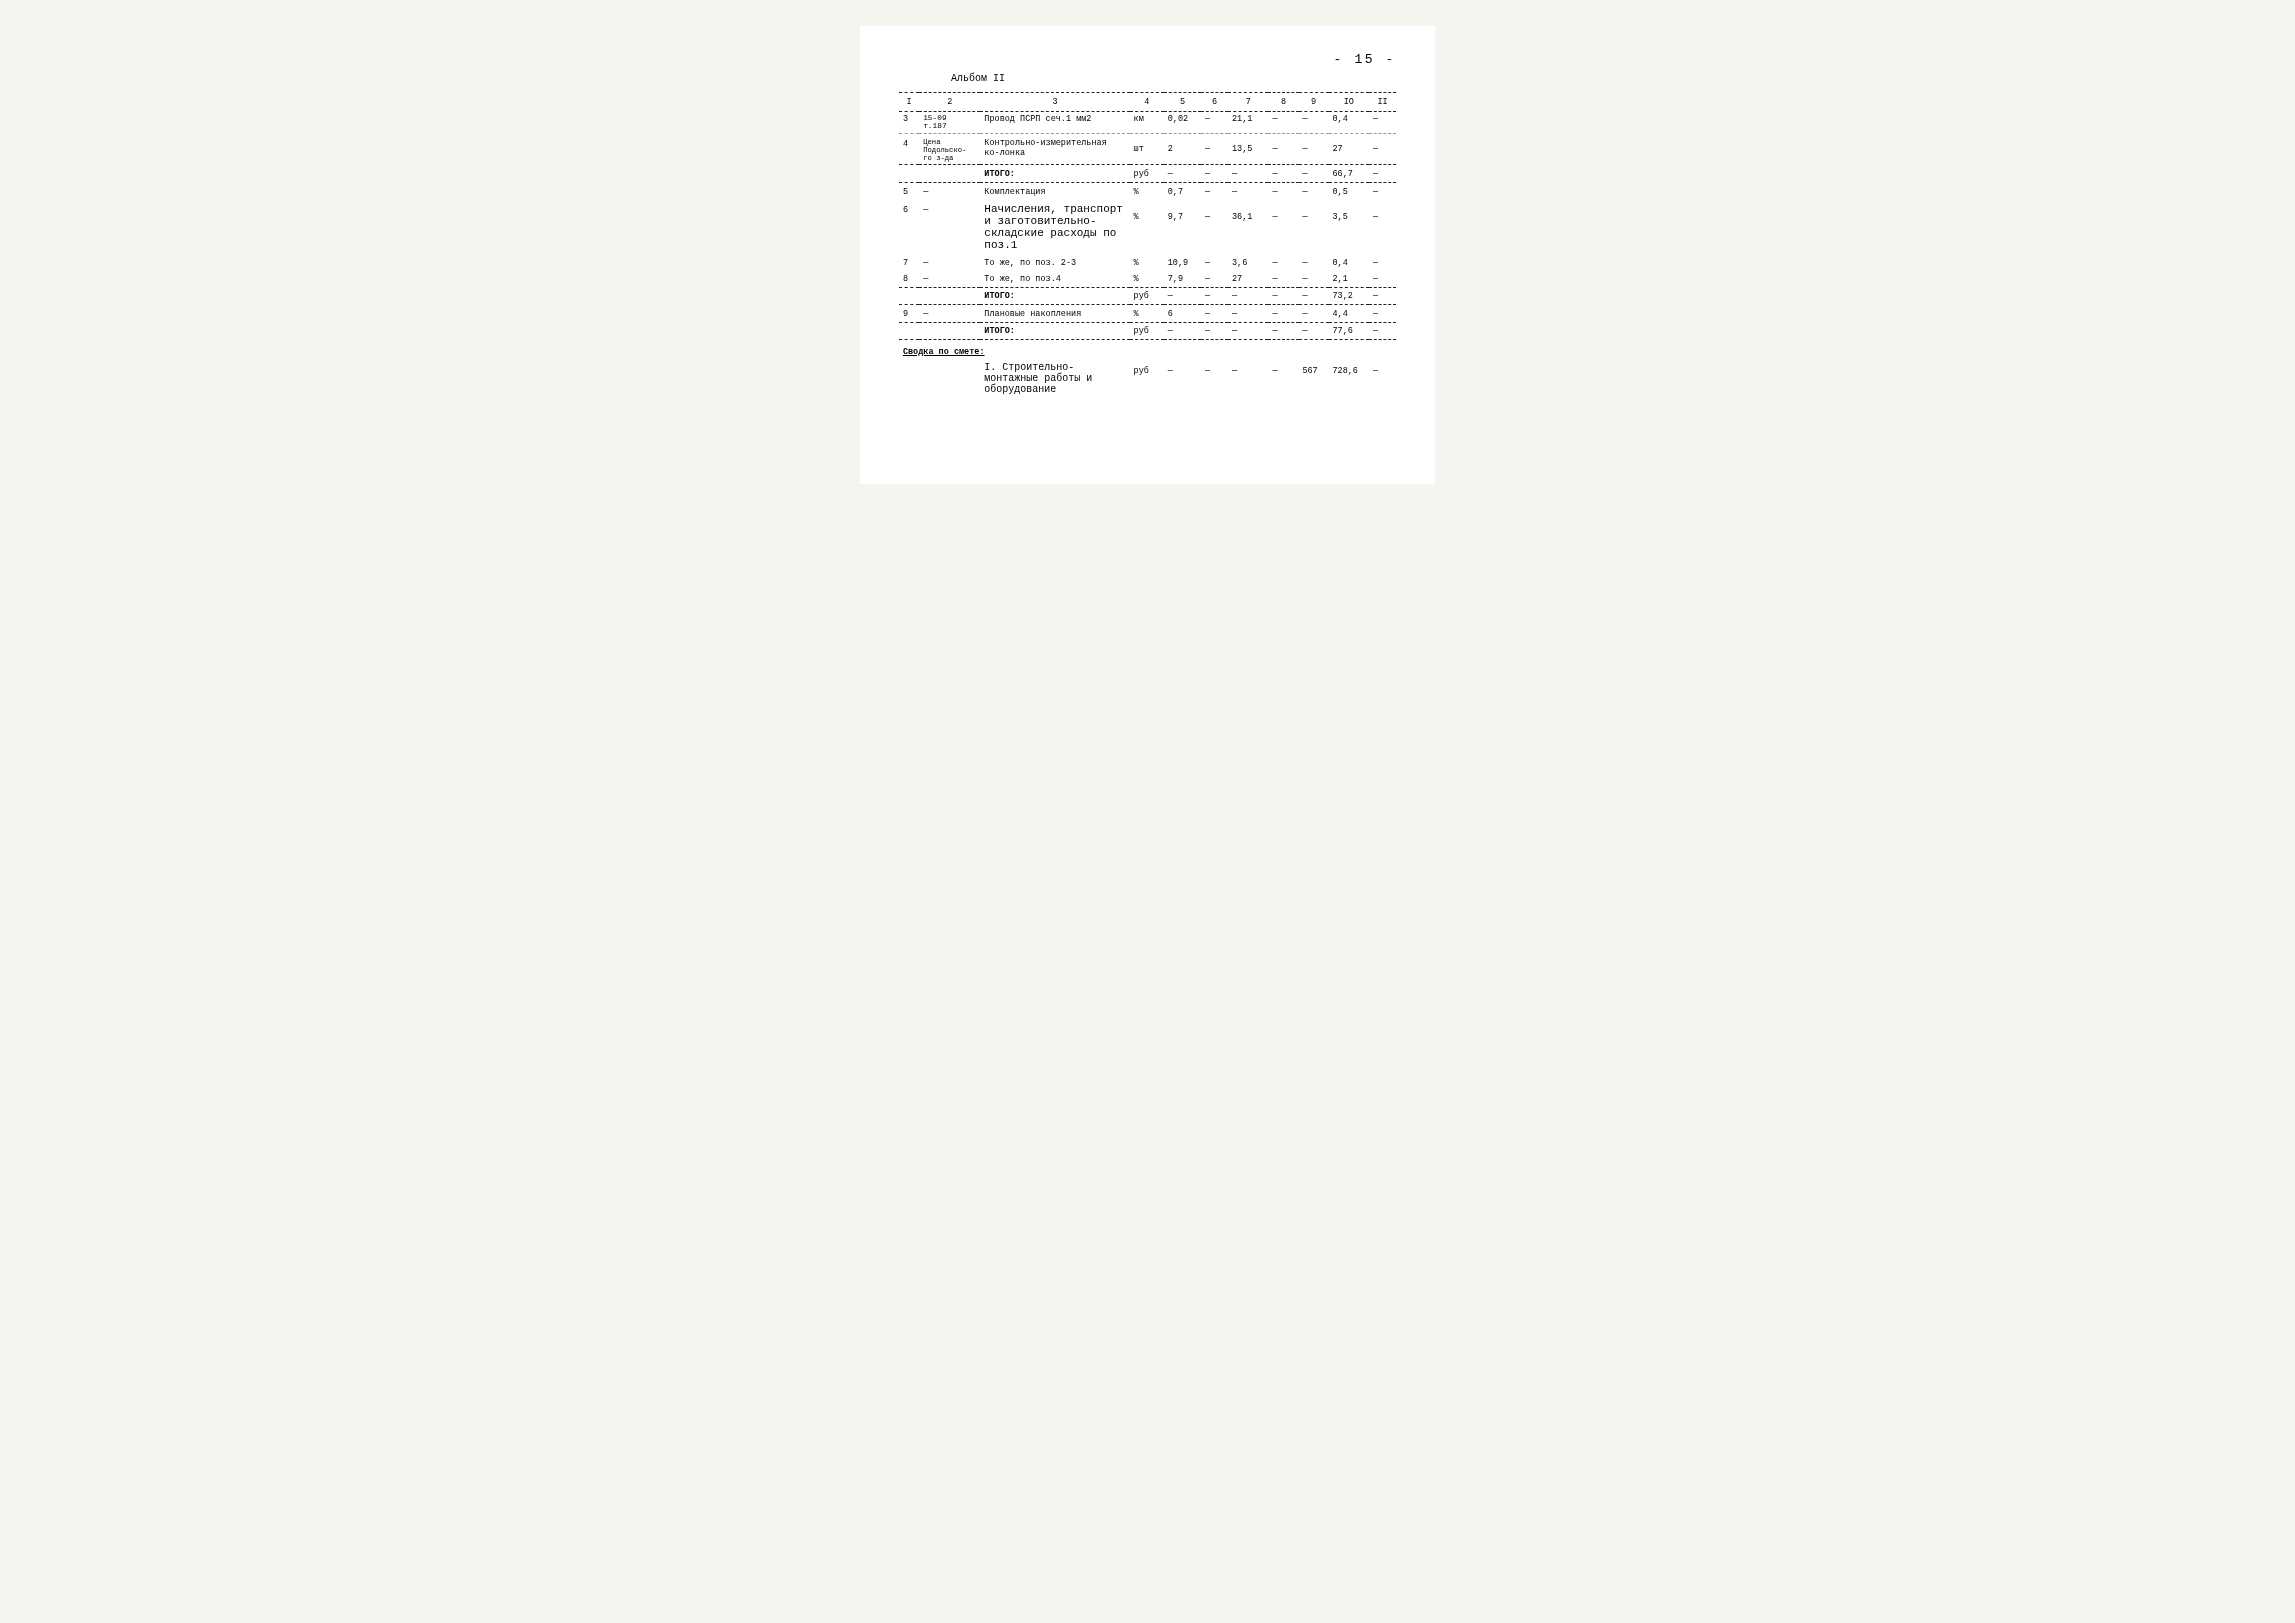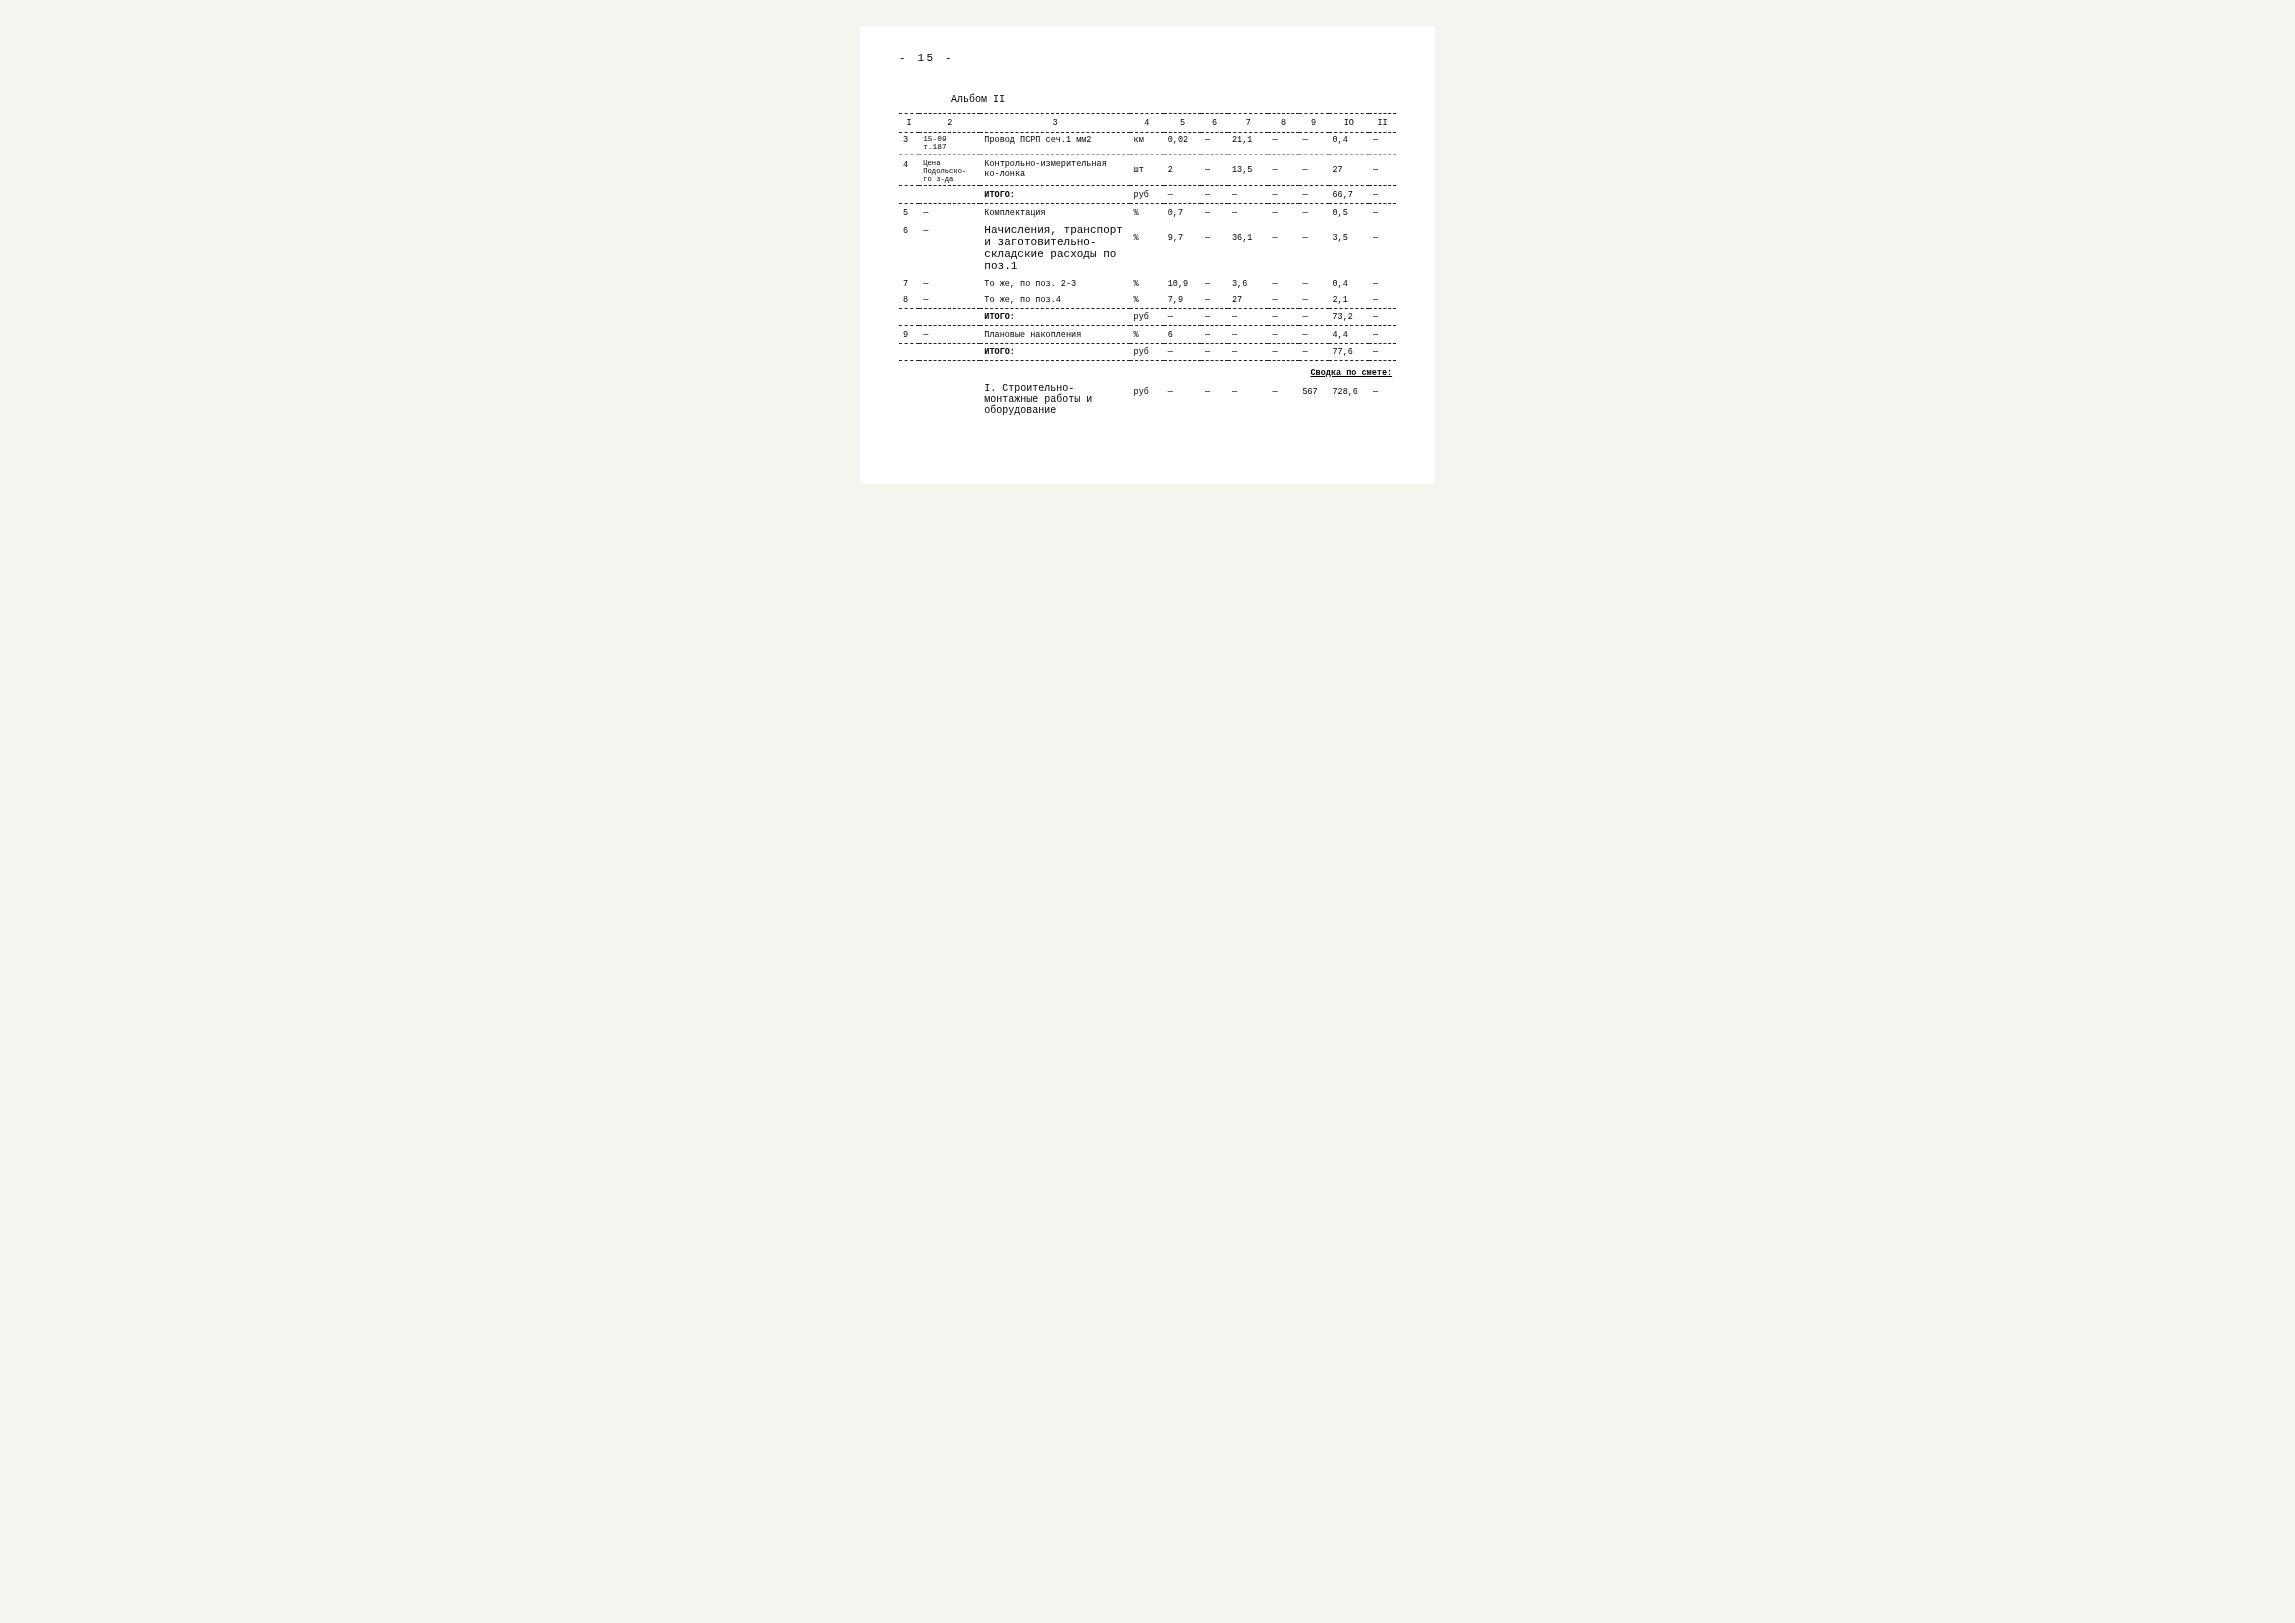--- a/index.html
+++ b/index.html
@@ -20,24 +20,24 @@
 
     .page {
       background: #ffffff;
       width: 575px;
       min-height: 458px;
       padding: 26px 39px 39px 39px;
       position: relative;
     }
 
     .page-number {
-      text-align: left;
-      font-size: 11px;
-      font-family: 'Courier New', Courier, monospace;
-      margin-bottom: 30px;
+      text-align: right;
+      font-size: 13px;
+      font-family: 'Courier New', Courier, monospace;
+      margin-bottom: 6px;
       letter-spacing: 2.6px;
     }
 
     .album-title {
       font-size: 10px;
       font-family: 'Courier New', Courier, monospace;
       margin-bottom: 7.8px;
       margin-left: 52px;
     }
 
@@ -264,21 +264,21 @@
         <td class="col-5 center">—</td>
         <td class="col-6 center">—</td>
         <td class="col-7 center">—</td>
         <td class="col-8 center">—</td>
         <td class="col-9 center">—</td>
         <td class="col-10 center">77,6</td>
         <td class="col-11 center">—</td>
       </tr>
 
       <tr>
-        <td colspan="11" style="padding-top: 6.5px; padding-bottom: 2.6px; text-align: right;">
+        <td colspan="11" style="padding-top: 6.5px; padding-bottom: 2.6px;">
           <span style="text-decoration: underline;"><strong>Сводка по смете:</strong></span>
         </td>
       </tr>
 
       <tr>
         <td class="col-1"></td>
         <td class="col-2"></td>
         <td class="col-3" style="font-size:10px;">I. Строительно-монтажные работы и оборудование</td>
         <td class="col-4 center" style="padding-top:6.5px;">руб</td>
         <td class="col-5 center" style="padding-top:6.5px;">—</td>

